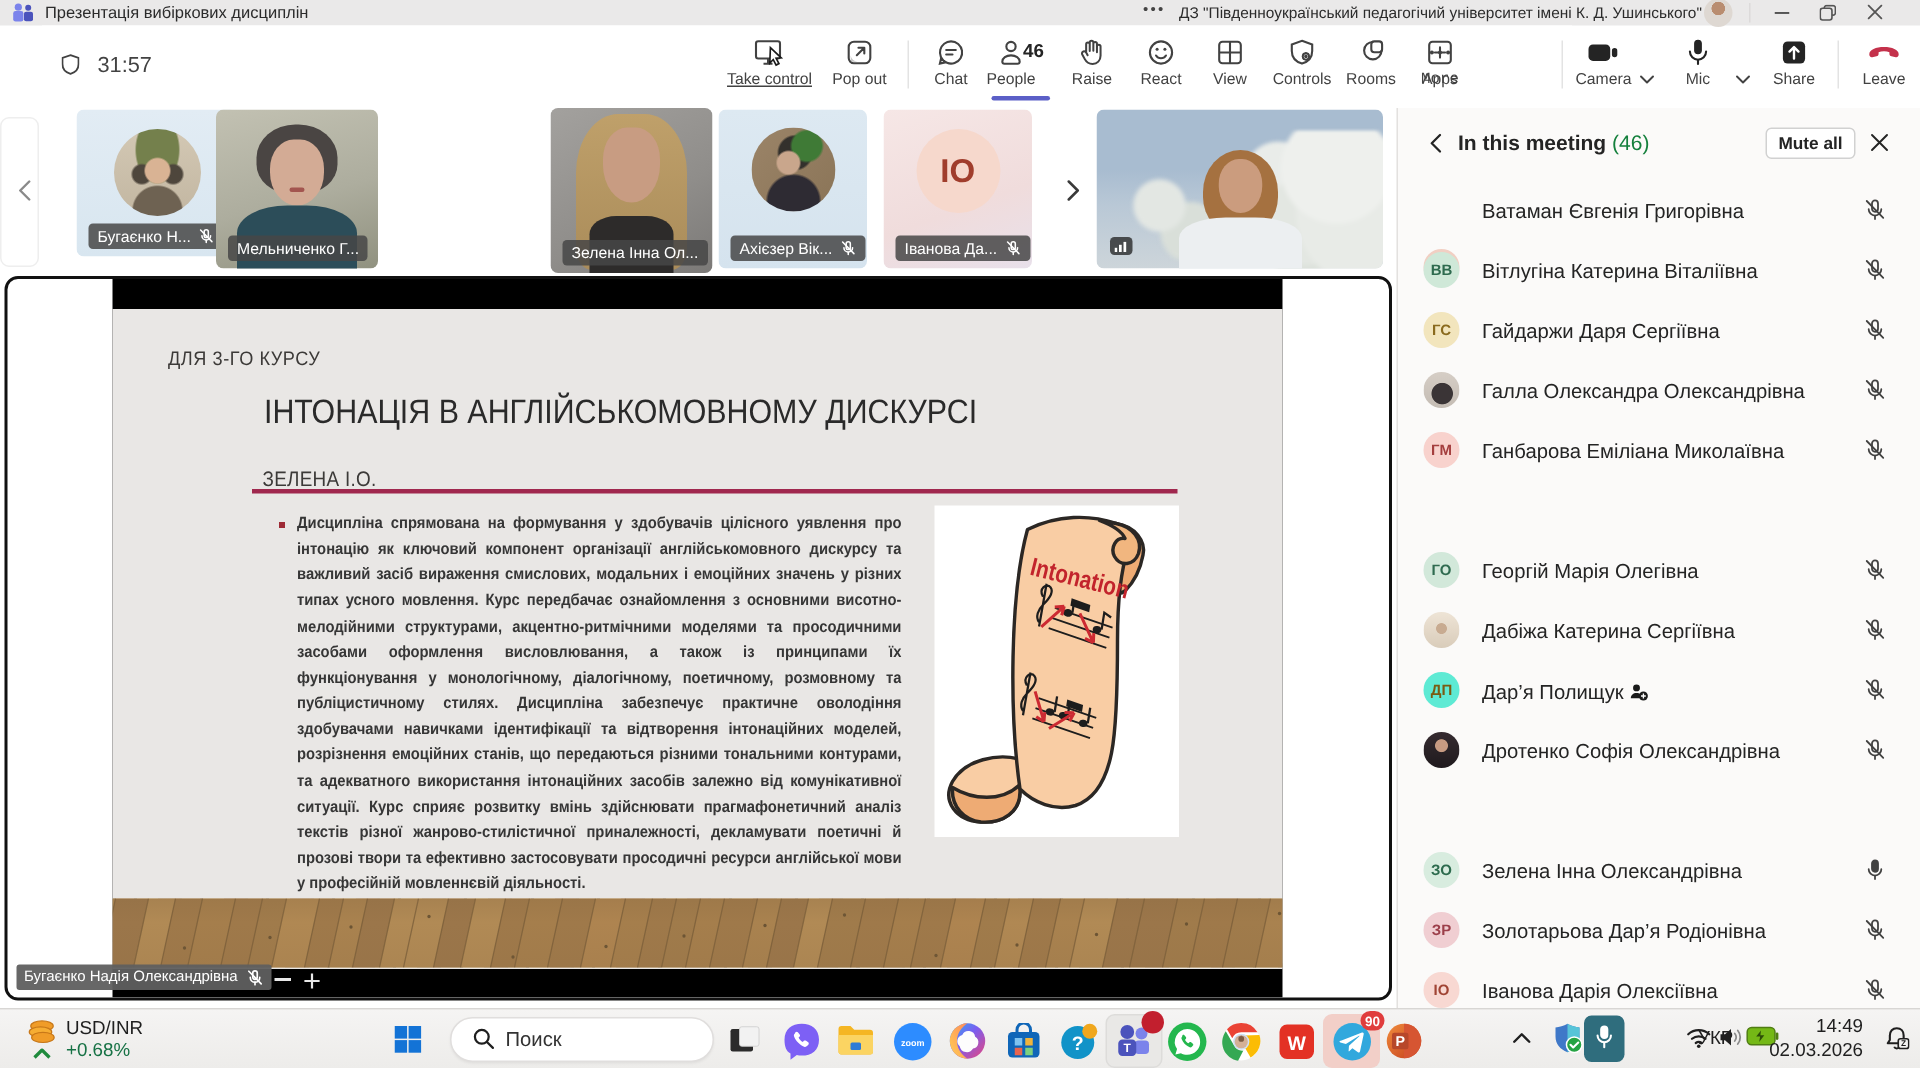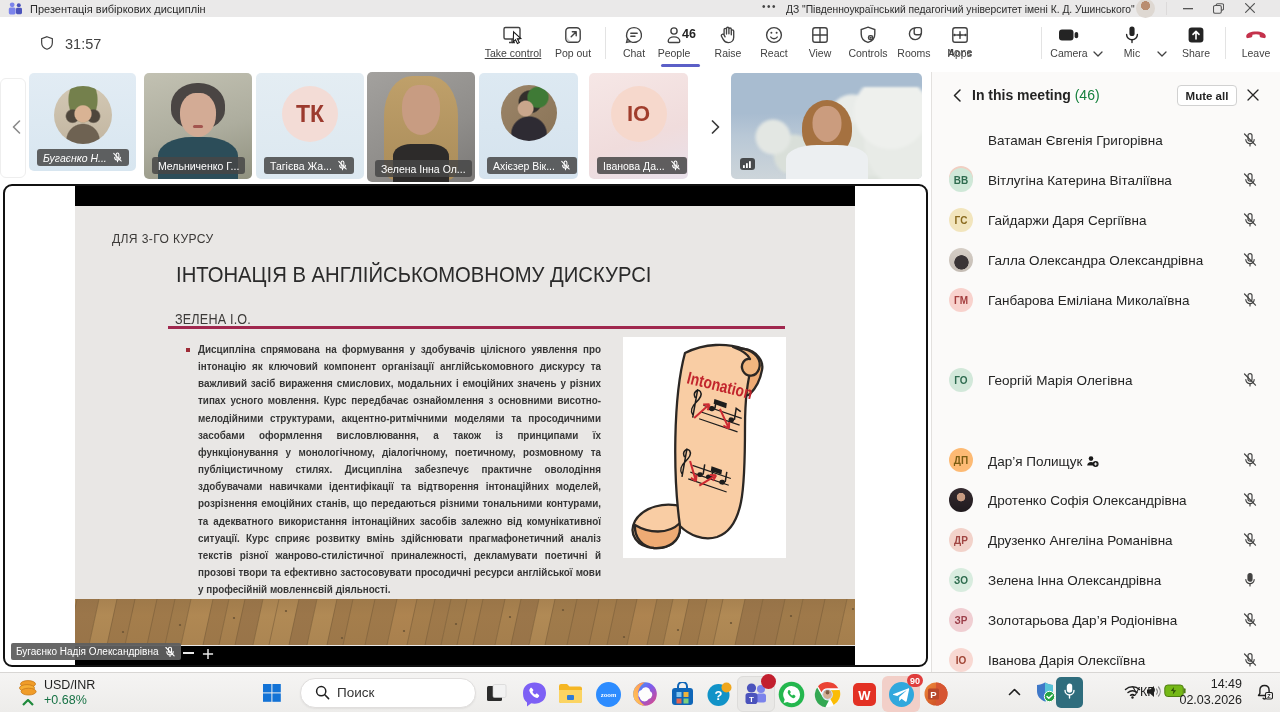--- a/index.html
+++ b/index.html
@@ -213,21 +213,21 @@
       </svg></div>
 <div class="sep" style="left:577px"></div>
     <div class="sep" style="left:1013px"></div>
     <div class="sep" style="left:1197px"></div>
 </div>
 <div id="strip">
 <div class="abs" style="left:0;top:6px;width:26px;height:100px;background:#fff;border:1px solid #eee;border-radius:6px;"></div>
 <svg class="abs" style="left:12px;top:48px" width="9" height="14" viewBox="0 0 9 14">
       <path d="M7.5 1 L1.5 7 L7.5 13" fill="none" stroke="#8a8a8a" stroke-width="1.6" stroke-linecap="round" stroke-linejoin="round"></path>
     </svg>
-<div class="tile" style="left:29px;top:1px;width:107px;height:98px;font-style:italic;">
+<div class="tile" style="left:51px;top:1px;width:107px;height:98px;">
       <div style="position:absolute;inset:0;background:linear-gradient(#e2ecf4,#d8e6f0);"></div>
 <div style="position:absolute;left:50%;top:13px;transform:translateX(-50%);width:58px;height:58px;border-radius:50%;background:radial-gradient(circle at 50% 94%,#6e6252 0 26%,rgba(0,0,0,0) 28%),radial-gradient(circle at 50% 48%,#d9b394 0 19%,rgba(0,0,0,0) 22%),radial-gradient(circle at 32% 52%,#4e463c 0 12%,rgba(0,0,0,0) 15%),radial-gradient(circle at 68% 52%,#4e463c 0 12%,rgba(0,0,0,0) 15%),radial-gradient(ellipse at 50% 24%,#74804c 0 34%,rgba(0,0,0,0) 37%),linear-gradient(#d3c8b4,#c2b6a1);"></div>
       <div class="tag">
         <span>Бугаєнко Н...</span>
         <svg width="11" height="11" viewBox="0 0 16 16" style="flex:0 0 auto">
 <g fill="none" stroke="#fff" stroke-width="1.5" stroke-linecap="round">
 <rect x="6" y="1.6" width="4" height="7.6" rx="2"></rect>
 <path d="M3.8 7.5 a4.2 4.2 0 0 0 8.4 0"></path>
 <path d="M8 11.8 V14"></path>
 <path d="M2.5 2 L13.5 13.2"></path>
@@ -236,35 +236,20 @@
       </div>
     </div>
 <div class="tile" style="left:144px;top:1px;width:108px;height:106px;">
       <div style="position:absolute;inset:0;background:linear-gradient(165deg,#c2c1b2,#adad9e 55%,#90917f);"></div>
 <div style="position:absolute;left:50%;top:10px;transform:translateX(-50%);width:54px;height:46px;border-radius:48% 48% 42% 42%;background:#4a4543;"></div>
 <div style="position:absolute;left:50%;top:20px;transform:translateX(-50%);width:36px;height:44px;border-radius:44% 44% 50% 50%;background:#d3ab95;"></div>
 <div style="position:absolute;left:50%;top:36px;transform:translateX(-50%);width:10px;height:3px;border-radius:2px;background:#a3554f;margin-left:0;transform:translate(-50%,0);top:52px;"></div>
 <div style="position:absolute;left:50%;top:64px;transform:translateX(-50%);width:80px;height:44px;border-radius:42% 42% 0 0;background:#2c4d59;"></div>
       <div class="tag">
         <span>Мельниченко Г...</span>
-      </div>
-    </div>
-<div class="tile" style="left:256px;top:1px;width:108px;height:106px;">
-      <div style="position:absolute;inset:0;background:linear-gradient(#e4edf3,#dce8f0);"></div>
-<div style="position:absolute;left:50%;top:13px;transform:translateX(-50%);width:56px;height:56px;border-radius:50%;background:#f3dcd6;display:flex;align-items:center;justify-content:center;font-size:23px;font-weight:bold;color:#9c3a2e;">ТК</div>
-      <div class="tag">
-        <span>Тагієва Жа...</span>
-        <svg width="11" height="11" viewBox="0 0 16 16" style="flex:0 0 auto">
-<g fill="none" stroke="#fff" stroke-width="1.5" stroke-linecap="round">
-<rect x="6" y="1.6" width="4" height="7.6" rx="2"></rect>
-<path d="M3.8 7.5 a4.2 4.2 0 0 0 8.4 0"></path>
-<path d="M8 11.8 V14"></path>
-<path d="M2.5 2 L13.5 13.2"></path>
-</g>
-        </svg>
       </div>
     </div>
 <div class="tile" style="left:367px;top:0px;width:108px;height:110px;">
       <div style="position:absolute;inset:0;background:linear-gradient(150deg,#a3a19e,#8f8d8a 60%,#7b7977);"></div>
 <div style="position:absolute;left:50%;top:4px;transform:translateX(-50%);width:74px;height:104px;border-radius:38% 38% 14% 14%;background:linear-gradient(#bfa06a,#aa8c5a);"></div>
 <div style="position:absolute;left:50%;top:13px;transform:translateX(-50%);width:38px;height:50px;border-radius:44% 44% 52% 52%;background:#c89c82;"></div>
 <div style="position:absolute;left:50%;top:72px;transform:translateX(-50%);width:56px;height:38px;border-radius:32% 32% 0 0;background:#2d2b2a;"></div>
       <div class="tag">
         <span>Зелена Інна Ол...</span>
       </div>
@@ -583,52 +568,52 @@
       <div class="pnm">Георгій Марія Олегівна</div>
       <svg class="pmic" style="" width="16" height="16" viewBox="0 0 16 16">
 <g fill="none" stroke="#424242" stroke-width="1.2" stroke-linecap="round">
 <rect x="6" y="1.6" width="4" height="7.6" rx="2"></rect>
 <path d="M3.8 7.5 a4.2 4.2 0 0 0 8.4 0"></path>
 <path d="M8 11.8 V14"></path>
 <path d="M2.5 2 L13.5 13.2"></path>
 </g>
       </svg>
     </div>
+<div class="prow" style="top:328px">
+      <div class="pav" style="background:radial-gradient(circle at 50% 46%,#c8ab91 0 19%,rgba(0,0,0,0) 22%),linear-gradient(#eee4d6,#d9ccba);"></div>
+      <div class="pnm">Дабіжа Катерина Сергіївна</div>
+      <svg class="pmic" style="" width="16" height="16" viewBox="0 0 16 16">
+<g fill="none" stroke="#424242" stroke-width="1.2" stroke-linecap="round">
+<rect x="6" y="1.6" width="4" height="7.6" rx="2"></rect>
+<path d="M3.8 7.5 a4.2 4.2 0 0 0 8.4 0"></path>
+<path d="M8 11.8 V14"></path>
+<path d="M2.5 2 L13.5 13.2"></path>
+</g>
+      </svg>
+    </div>
 <div class="prow" style="top:368px">
-      <div class="pav" style="background:#fdba74;color:#7a5c12;">ДП</div>
+      <div class="pav" style="background:#5eead4;color:#7a5c12;">ДП</div>
       <div class="pnm">Дар’я Полищук<svg style="position:relative;top:2px;margin-left:4px" width="13" height="13" viewBox="0 0 13 13">
           <circle cx="5" cy="3.6" r="2.3" fill="#1a1a1a"></circle>
           <path d="M1.2 10.5 c0-2.2 1.7-3.5 3.8-3.5 s3.8 1.3 3.8 3.5 Z" fill="#1a1a1a"></path>
           <circle cx="9.6" cy="9" r="3" fill="#1a1a1a"></circle>
           <path d="M8 9 h3.2 M9.6 7.4 v3.2" stroke="#fff" stroke-width="0.9"></path>
         </svg></div>
       <svg class="pmic" style="" width="16" height="16" viewBox="0 0 16 16">
 <g fill="none" stroke="#424242" stroke-width="1.2" stroke-linecap="round">
 <rect x="6" y="1.6" width="4" height="7.6" rx="2"></rect>
 <path d="M3.8 7.5 a4.2 4.2 0 0 0 8.4 0"></path>
 <path d="M8 11.8 V14"></path>
 <path d="M2.5 2 L13.5 13.2"></path>
 </g>
       </svg>
     </div>
 <div class="prow" style="top:408px">
       <div class="pav" style="background:radial-gradient(circle at 50% 38%,#c79b82 0 21%,rgba(0,0,0,0) 24%),linear-gradient(#352b30,#1f1a1e);"></div>
       <div class="pnm">Дротенко Софія Олександрівна</div>
-      <svg class="pmic" style="" width="16" height="16" viewBox="0 0 16 16">
-<g fill="none" stroke="#424242" stroke-width="1.2" stroke-linecap="round">
-<rect x="6" y="1.6" width="4" height="7.6" rx="2"></rect>
-<path d="M3.8 7.5 a4.2 4.2 0 0 0 8.4 0"></path>
-<path d="M8 11.8 V14"></path>
-<path d="M2.5 2 L13.5 13.2"></path>
-</g>
-      </svg>
-    </div>
-<div class="prow" style="top:448px">
-      <div class="pav" style="background:#f2d2ca;color:#a04441;">ДР</div>
-      <div class="pnm">Друзенко Ангеліна Романівна</div>
       <svg class="pmic" style="" width="16" height="16" viewBox="0 0 16 16">
 <g fill="none" stroke="#424242" stroke-width="1.2" stroke-linecap="round">
 <rect x="6" y="1.6" width="4" height="7.6" rx="2"></rect>
 <path d="M3.8 7.5 a4.2 4.2 0 0 0 8.4 0"></path>
 <path d="M8 11.8 V14"></path>
 <path d="M2.5 2 L13.5 13.2"></path>
 </g>
       </svg>
     </div>
 <div class="prow" style="top:488px">

